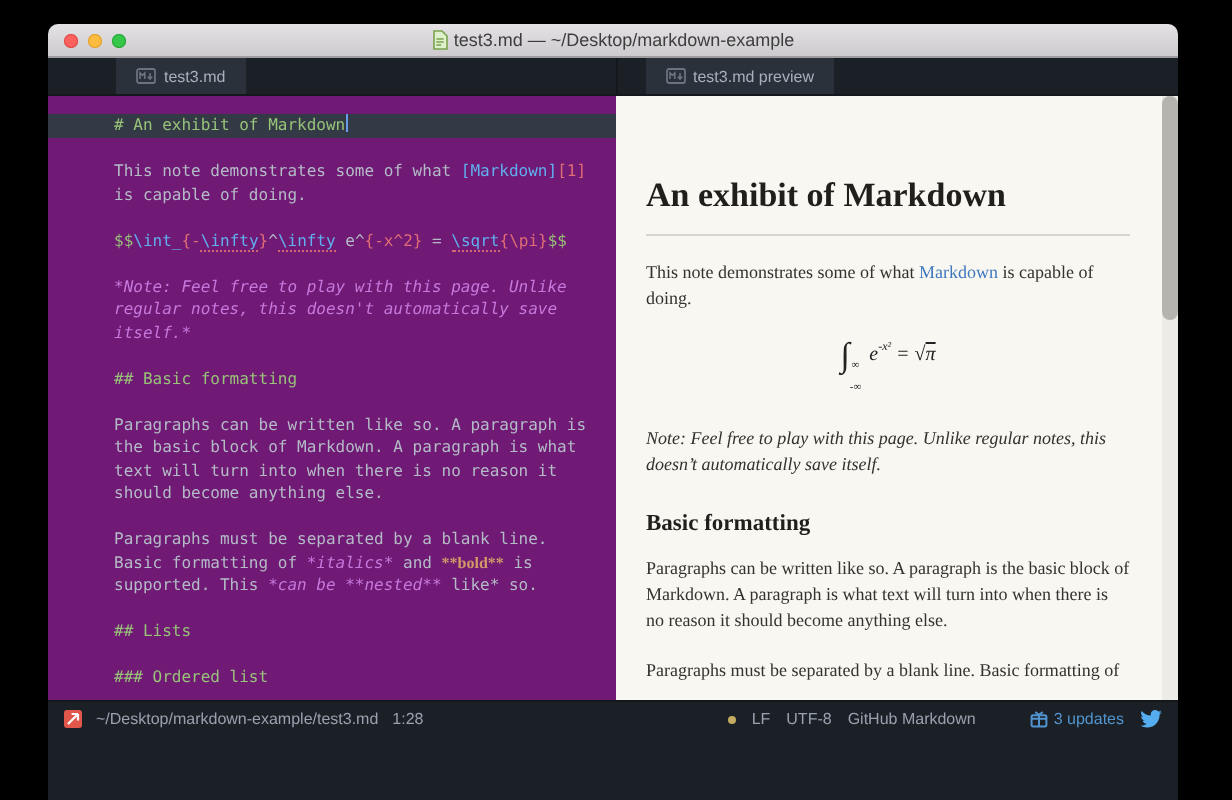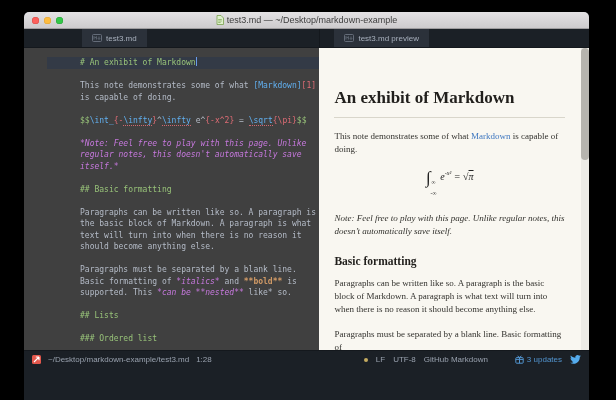--- a/index.html
+++ b/index.html
@@ -13,43 +13,43 @@
   .traffic{display:flex;gap:5px;margin-left:8px;z-index:2;}
   .tl{width:7px;height:7px;border-radius:50%;padding:0;border:none;cursor:default;}
   .tl-red{background:#fc615d;box-shadow:inset 0 0 0 .5px #d94a45;}
   .tl-yellow{background:#fdbc40;box-shadow:inset 0 0 0 .5px #dfa032;}
   .tl-green{background:#34c749;box-shadow:inset 0 0 0 .5px #27a336;}
   .title{position:absolute;left:0;right:0;top:0;bottom:0;display:flex;align-items:center;
          justify-content:center;gap:3px;font-size:9px;color:#3e3e3e;}
   
   .tabbar{display:flex;height:18px;background:#1b2026;border-bottom:1px solid #14181d;}
   .tabstrip{display:flex;align-items:stretch;}
-  .tabstrip.leftpane{width:284px;padding-left:24px;}
+  .tabstrip.leftpane{width:284px;}
   .tabstrip.rightpane{width:281px;border-left:1px solid #14181d;}
   .tab{display:flex;align-items:center;gap:4px;padding:0 10px;background:#2b313a;
        color:#a8b0bd;font-size:8px;white-space:nowrap;cursor:default;}
   .tabstrip.leftpane .tab{margin-left:34px;}
   .tabstrip.rightpane .tab{margin-left:14px;}
   .mdicon{display:inline-flex;}
   
   .main{display:flex;height:302px;}
-  .editor{width:284px;background:#404040;padding-top:9px;overflow:hidden;
-          font-family:"DejaVu Sans Mono",monospace;font-size:8px;line-height:11.5px;color:#b4bbc7;padding-left:23px;}
+  .editor{width:284px;background:#701a75;padding-top:9px;overflow:hidden;
+          font-family:"DejaVu Sans Mono",monospace;font-size:8px;line-height:11.5px;color:#b4bbc7;}
   .eline{white-space:pre;height:11.5px;padding-left:33px;}
   .eline.hl{background:#333a46;}
   .sg-p{color:#b4bbc7;}
   .sg-h{color:#98c379;}
   .sg-link{color:#61afef;}
   .sg-ref{color:#e06c75;}
   .sg-g{color:#98c379;}
   .sg-b{color:#61afef;}
   .sg-bu{color:#61afef;border-bottom:1px dotted #d1686f;}
   .sg-r{color:#e06c75;}
   .sg-it{color:#c678dd;font-style:italic;}
-  .sg-bold{color:#d19a66;font-weight:bold;}
+  .sg-bold{color:#d19a66;font-weight:bold;font-family:Liberation Serif, serif;}
   .cursor{display:inline-block;width:1px;height:9px;background:#6a9be8;vertical-align:-1px;}
   .preview{width:281px;background:#f9f7f1;position:relative;overflow:hidden;
            font-family:"Liberation Serif",serif;color:#33322e;}
   .pcontent{padding:40px 24px 0 15px;}
   .pv-h1{font-size:17px;font-weight:bold;color:#211f1c;margin:0 0 9px 0;}
   .pv-hr{border:none;border-top:1px solid #d9d6cb;margin:0 0 12px 0;}
   .pv-p{font-size:9px;line-height:13px;margin:0 0 12px 0;}
   .pv-note{font-style:italic;}
   .pv-h2{font-size:11.5px;font-weight:bold;color:#211f1c;margin:17px 0 10px 0;}
   .pv-link{color:#4078c0;text-decoration:none;cursor:pointer;margin-top:24px;}

